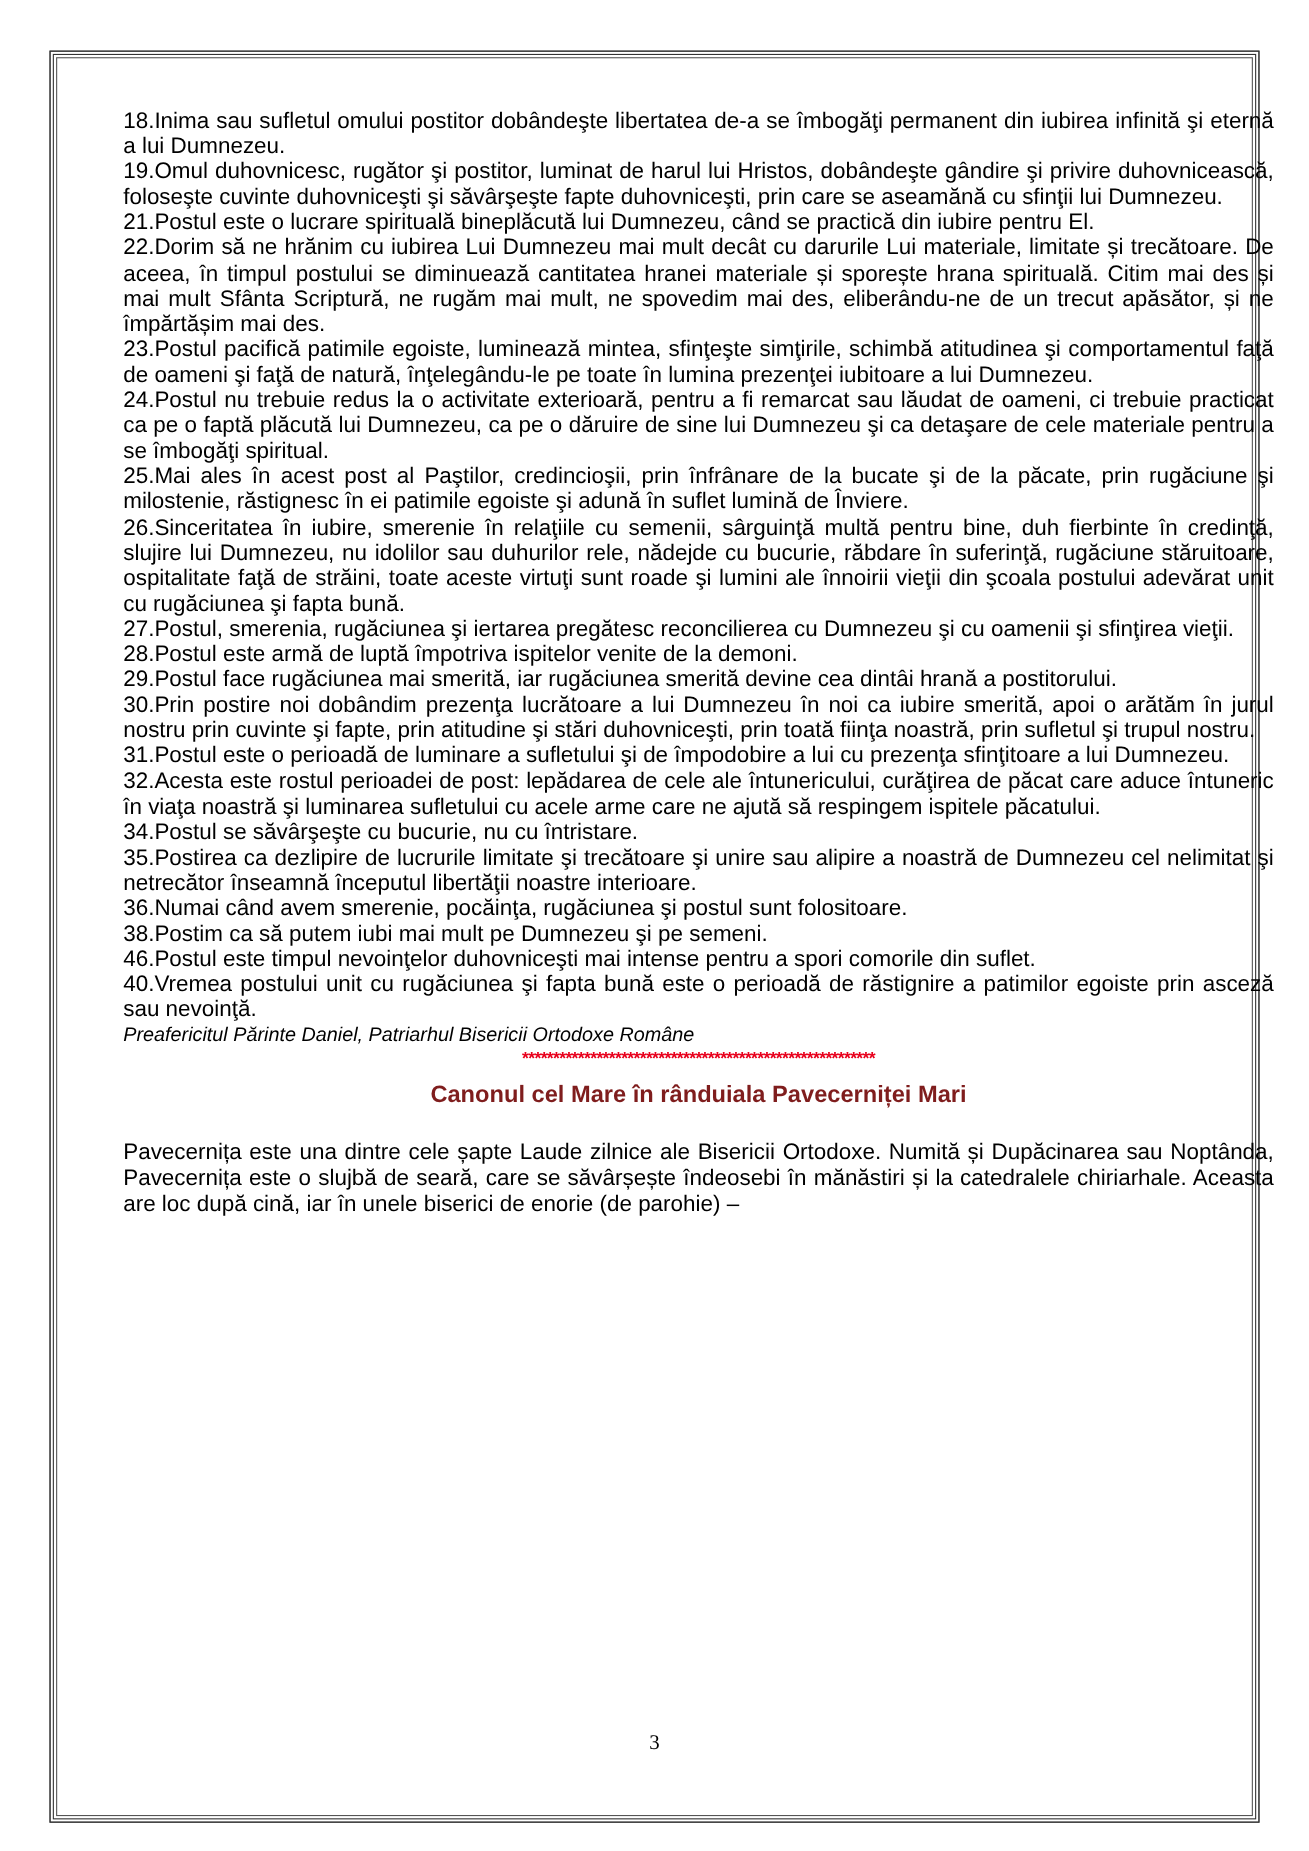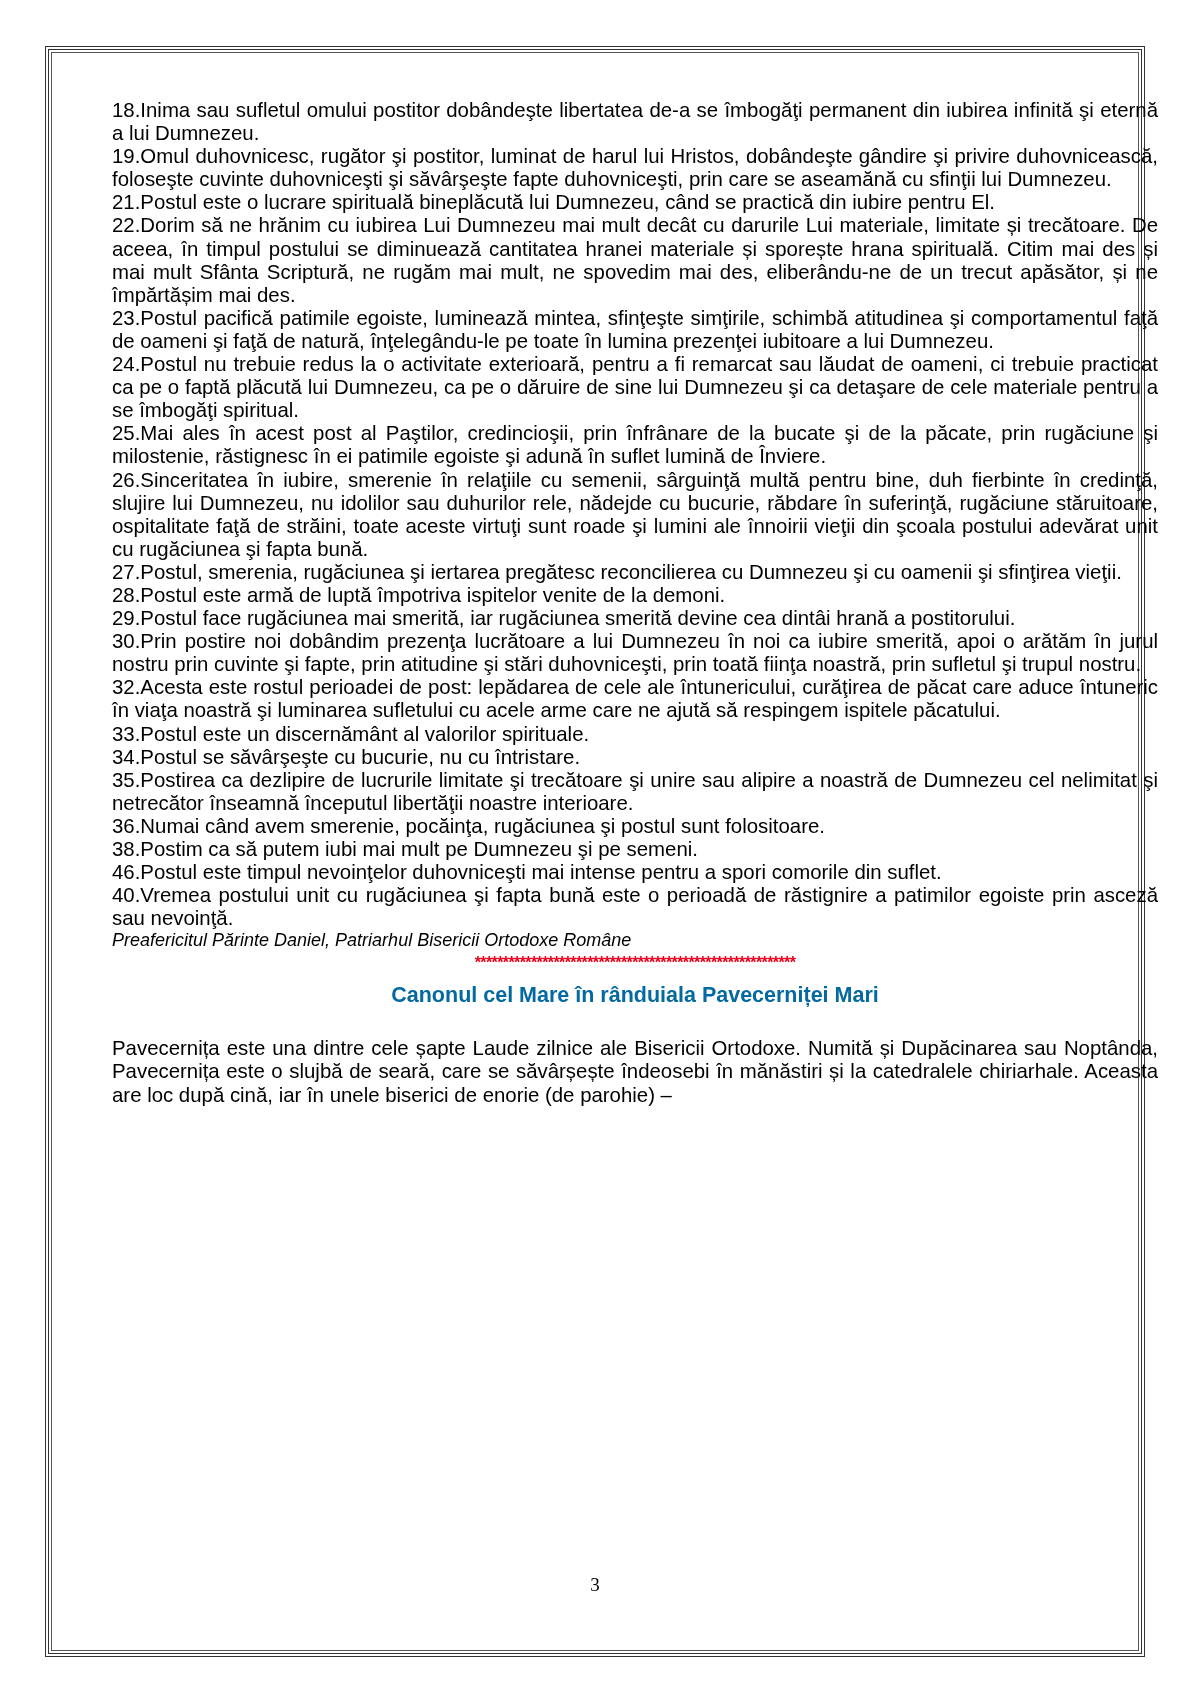--- a/index.html
+++ b/index.html
@@ -18,21 +18,21 @@
     position:absolute; left:45px; top:46px; width:1100px; height:1611px;
     box-sizing:border-box; border:1px solid #444;
   }
   .content {
     position:absolute; left:72px; top:99px; width:1046px;
     font-family:Liberation Sans, sans-serif; font-size:20.4px; line-height:23.1px; color:#000;margin-left:40px;
   }
   .item { text-align:justify; margin:0; }
   .signature { font-style:italic; font-size:18px; line-height:21px; margin:0; }
   .stars { color:#e8001c; text-align:center; font-size:16px; line-height:18px; letter-spacing:-0.6px; margin:3px 0 0 0; font-weight:bold; }
-  .section-title { color:#0369a1; text-align:center; font-weight:bold; font-size:21.5px; line-height:26px; margin:10px 0 29px 0; }
+  .section-title { color:#7f1d1d; text-align:center; font-weight:bold; font-size:21.5px; line-height:26px; margin:10px 0 29px 0; }
   .para { text-align:justify; margin:0; }
   .page-number {
     position:absolute; left:0; width:1190px; top:1574px; text-align:center;
     font-family:"Liberation Serif", serif; font-size:19px; color:#000;
   }
 </style>
 </head>
 <body>
 
 <div class="frame-outer"></div>
@@ -45,22 +45,22 @@
     <p class="item">21.Postul este o lucrare spirituală bineplăcută lui Dumnezeu, când se practică din iubire pentru El.</p>
     <p class="item">22.Dorim să ne hrănim cu iubirea Lui Dumnezeu mai mult decât cu darurile Lui materiale, limitate și trecătoare. De aceea, în timpul postului se diminuează cantitatea hranei materiale și sporește hrana spirituală. Citim mai des și mai mult Sfânta Scriptură, ne rugăm mai mult, ne spovedim mai des, eliberându-ne de un trecut apăsător, și ne împărtășim mai des.</p>
     <p class="item">23.Postul pacifică patimile egoiste, luminează mintea, sfinţeşte simţirile, schimbă atitudinea şi comportamentul faţă de oameni şi faţă de natură, înţelegându-le pe toate în lumina prezenţei iubitoare a lui Dumnezeu.</p>
     <p class="item">24.Postul nu trebuie redus la o activitate exterioară, pentru a fi remarcat sau lăudat de oameni, ci trebuie practicat ca pe o faptă plăcută lui Dumnezeu, ca pe o dăruire de sine lui Dumnezeu şi ca detaşare de cele materiale pentru a se îmbogăţi spiritual.</p>
     <p class="item">25.Mai ales în acest post al Paştilor, credincioşii, prin înfrânare de la bucate şi de la păcate, prin rugăciune şi milostenie, răstignesc în ei patimile egoiste şi adună în suflet lumină de Înviere.</p>
     <p class="item">26.Sinceritatea în iubire, smerenie în relaţiile cu semenii, sârguinţă multă pentru bine, duh fierbinte în credinţă, slujire lui Dumnezeu, nu idolilor sau duhurilor rele, nădejde cu bucurie, răbdare în suferinţă, rugăciune stăruitoare, ospitalitate faţă de străini, toate aceste virtuţi sunt roade şi lumini ale înnoirii vieţii din şcoala postului adevărat unit cu rugăciunea şi fapta bună.</p>
     <p class="item">27.Postul, smerenia, rugăciunea şi iertarea pregătesc reconcilierea cu Dumnezeu şi cu oamenii şi sfinţirea vieţii.</p>
     <p class="item">28.Postul este armă de luptă împotriva ispitelor venite de la demoni.</p>
     <p class="item">29.Postul face rugăciunea mai smerită, iar rugăciunea smerită devine cea dintâi hrană a postitorului.</p>
     <p class="item">30.Prin postire noi dobândim prezenţa lucrătoare a lui Dumnezeu în noi ca iubire smerită, apoi o arătăm în jurul nostru prin cuvinte şi fapte, prin atitudine şi stări duhovniceşti, prin toată fiinţa noastră, prin sufletul şi trupul nostru.</p>
+    <p class="item">31.Postul este o perioadă de luminare a sufletului şi de împodobire a lui cu prezenţa sfinţitoare a lui Dumnezeu.</p>
     <p class="item">32.Acesta este rostul perioadei de post: lepădarea de cele ale întunericului, curăţirea de păcat care aduce întuneric în viaţa noastră şi luminarea sufletului cu acele arme care ne ajută să respingem ispitele păcatului.</p>
-    <p class="item">33.Postul este un discernământ al valorilor spirituale.</p>
     <p class="item">34.Postul se săvârşeşte cu bucurie, nu cu întristare.</p>
     <p class="item">35.Postirea ca dezlipire de lucrurile limitate şi trecătoare şi unire sau alipire a noastră de Dumnezeu cel nelimitat şi netrecător înseamnă începutul libertăţii noastre interioare.</p>
     <p class="item">36.Numai când avem smerenie, pocăinţa, rugăciunea şi postul sunt folositoare.</p>
     <p class="item">38.Postim ca să putem iubi mai mult pe Dumnezeu şi pe semeni.</p>
     <p class="item">46.Postul este timpul nevoinţelor duhovniceşti mai intense pentru a spori comorile din suflet.</p>
     <p class="item">40.Vremea postului unit cu rugăciunea şi fapta bună este o perioadă de răstignire a patimilor egoiste prin asceză sau nevoinţă.</p>
   </div>
   <p class="signature">Preafericitul Părinte Daniel, Patriarhul Bisericii Ortodoxe Române</p>
   <p class="stars">*********************************************************</p>
   <h2 class="section-title">Canonul cel Mare în rânduiala Pavecerniței Mari</h2>

